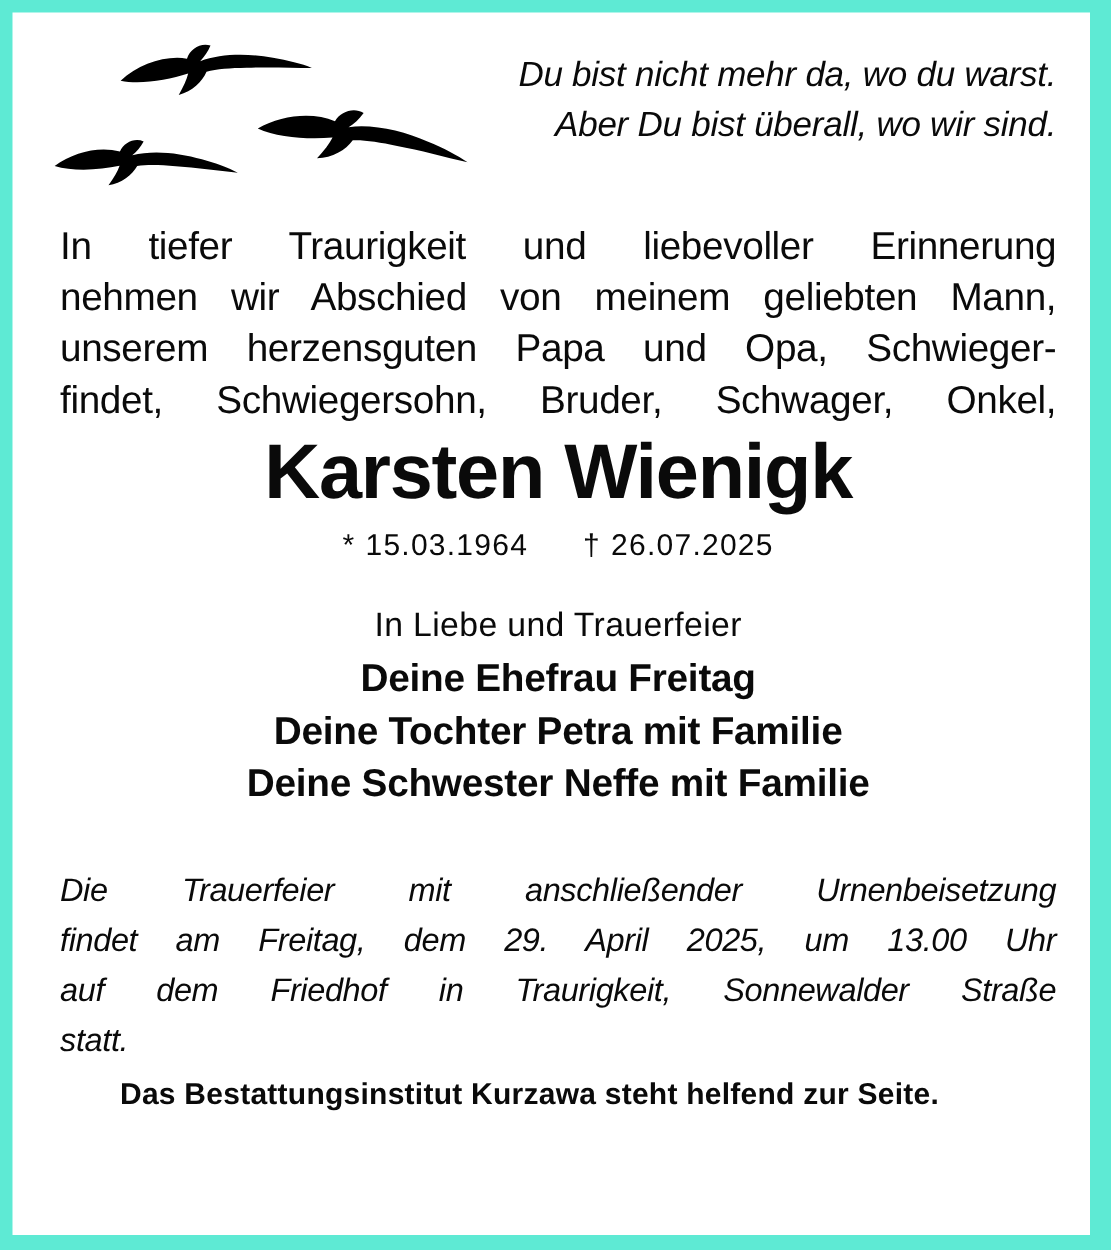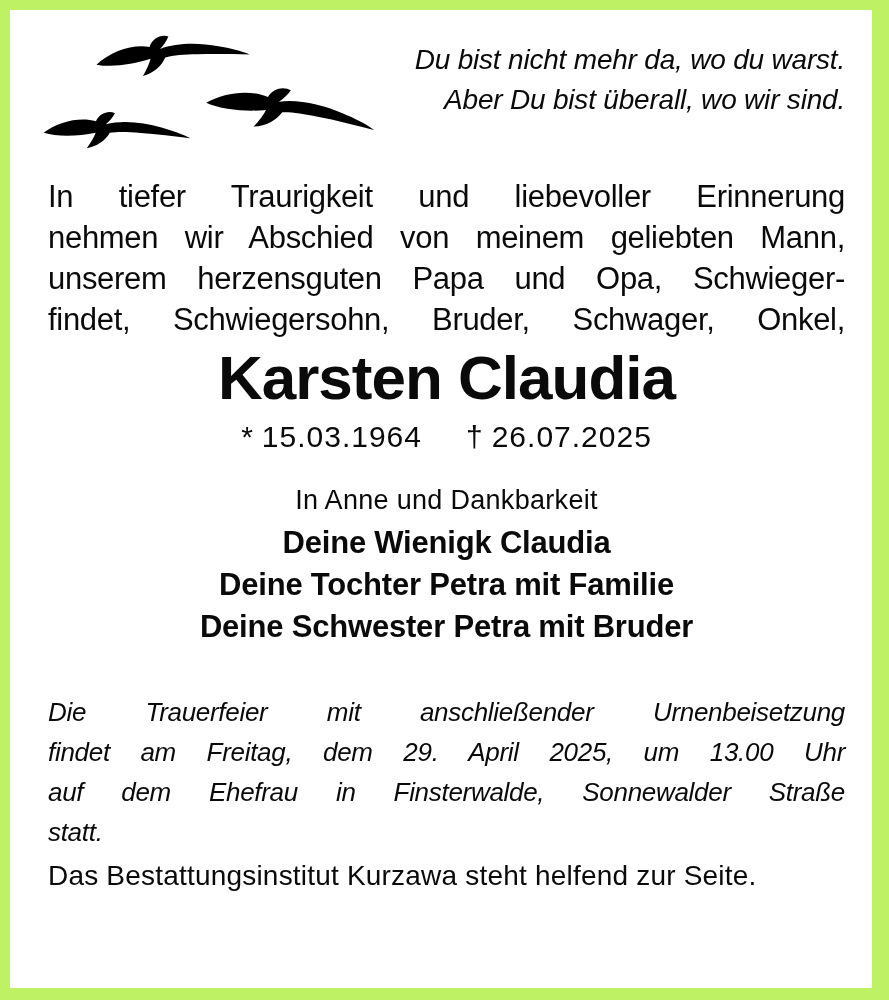--- a/index.html
+++ b/index.html
@@ -1,19 +1,19 @@
 <!DOCTYPE html>
 <html lang="de"><head>
 <meta charset="utf-8">
 <style>
   html, body { margin: 0; padding: 0; background: #e8e8e8; }
   .page {
     position: relative;
     width: 889px; height: 1000px;
-    background: #bef264;
+    background: #5eead4;
     font-family: "Liberation Sans", sans-serif;
     color: #0a0a0a;
   }
   .inner {
     position: absolute;
     left: 10px; top: 10px; right: 17px; bottom: 12px;
     background: #fff;
     box-sizing: border-box;
     padding: 0 27px 0 38px;
     overflow: hidden;
@@ -33,27 +33,27 @@
   .jline { text-align: justify; text-align-last: justify; }
   .jline.last { text-align-last: left; }
   .name {
     margin: 6px 0 0 0;
     text-align: center;
     font-size: 62px;
     line-height: 64px;
     font-weight: 700;
     letter-spacing: -1px;
   }
-  .dates { margin-top: 10px; text-align: center; font-size: 30px; line-height: 34px; letter-spacing: 1px; }
+  .dates { margin-top: 10px; text-align: center; font-size: 24px; line-height: 34px; letter-spacing: 1px; }
   .dates .sym { display: inline-block; margin-right: 8px; }
   .dates .gap { display: inline-block; width: 44px; }
   .tribute { margin-top: 30px; text-align: center; font-size: 27px; line-height: 32px; letter-spacing: 0.3px; }
   .family { margin-top: 6px; text-align: center; font-size: 31px; line-height: 42px; font-weight: 700; letter-spacing: -0.2px; }
   .funeral { margin-top: 44px; font-size: 26px; line-height: 40px; letter-spacing: -0.3px; font-style: italic; }
-  .notice { margin-top: 10px; font-size: 28px; line-height: 28px; letter-spacing: 0.2px; }
+  .notice { margin-top: 10px; margin-left: 48px; font-size: 24px; line-height: 28px; letter-spacing: 0.2px; font-weight: bold; }
 </style>
 </head>
 <body>
 
 <div class="page">
   <div class="inner">
 
     <div class="header">
       <svg class="birds" viewBox="0 0 345 134" aria-hidden="true">
         <defs>
@@ -72,37 +72,37 @@
       </div>
     </div>
 
     <div class="intro">
       <div class="jline">In tiefer Traurigkeit und liebevoller Erinnerung</div>
       <div class="jline">nehmen wir Abschied von meinem geliebten Mann,</div>
       <div class="jline">unserem herzensguten Papa und Opa, Schwieger-</div>
       <div class="jline">findet, Schwiegersohn, Bruder, Schwager, Onkel,</div>
     </div>
 
-    <h1 class="name">Karsten Claudia</h1>
+    <h1 class="name">Karsten Wienigk</h1>
 
     <div class="dates">
       <span class="sym">*</span><span>15.03.1964</span><span class="gap"></span><span class="sym">†</span><span>26.07.2025</span>
     </div>
 
-    <div class="tribute">In Anne und Dankbarkeit</div>
+    <div class="tribute">In Liebe und Trauerfeier</div>
 
     <div class="family">
-      <div>Deine Wienigk Claudia</div>
+      <div>Deine Ehefrau Freitag</div>
       <div>Deine Tochter Petra mit Familie</div>
-      <div>Deine Schwester Petra mit Bruder</div>
+      <div>Deine Schwester Neffe mit Familie</div>
     </div>
 
     <div class="funeral">
       <div class="jline">Die Trauerfeier mit anschließender Urnenbeisetzung</div>
       <div class="jline">findet am Freitag, dem 29. April 2025, um 13.00 Uhr</div>
-      <div class="jline">auf dem Ehefrau in Finsterwalde, Sonnewalder Straße</div>
+      <div class="jline">auf dem Friedhof in Traurigkeit, Sonnewalder Straße</div>
       <div class="jline last">statt.</div>
     </div>
 
     <div class="notice">Das Bestattungsinstitut Kurzawa steht helfend zur Seite.</div>
 
   </div>
 </div>
 
 </body></html>

